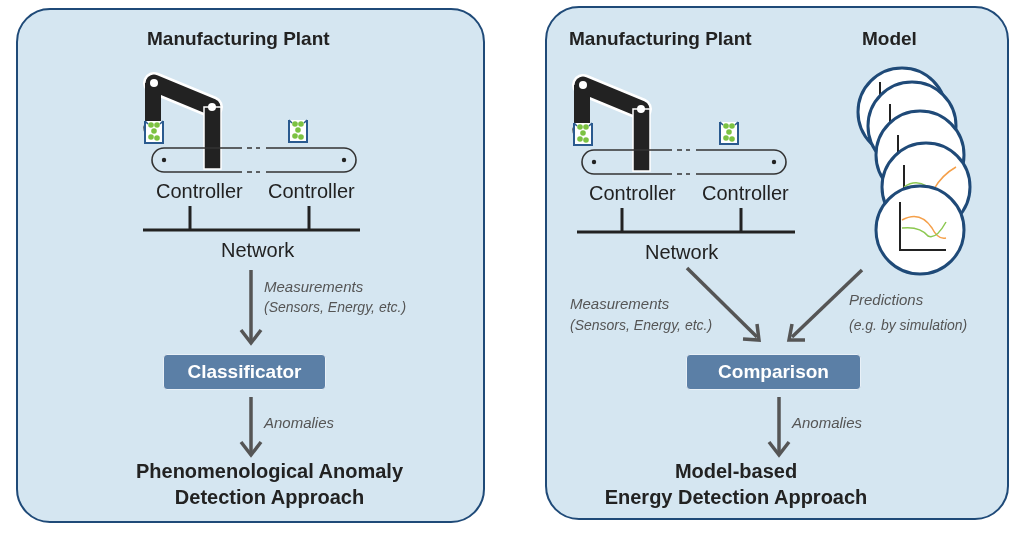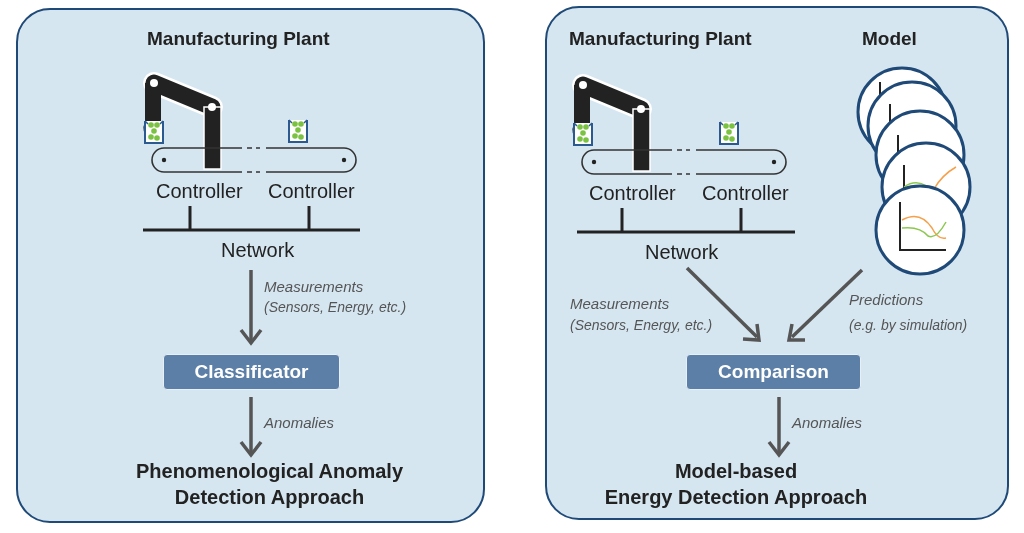--- a/index.html
+++ b/index.html
@@ -24,21 +24,21 @@
 </head>
 <body>
 
 <div class="panel" id="panel-left"></div>
 <div class="title" style="left:147px;top:28px;">Manufacturing Plant</div>
 <div class="label" style="left:156px;top:180px;">Controller</div>
 <div class="label" style="left:268px;top:180px;">Controller</div>
 <div class="label" style="left:221px;top:239px;">Network</div>
 <div class="italic main" style="left:264px;top:278px;">Measurements</div>
 <div class="italic sub" style="left:264px;top:299px;">(Sensors, Energy, etc.)</div>
-<div class="box" style="left:163px;top:354px;width:177px;">Classificator</div>
+<div class="box" style="left:163px;top:354px;width:163px;">Classificator</div>
 <div class="italic main" style="left:264px;top:414px;">Anomalies</div>
 <div class="approach" style="left:16px;top:458px;width:507px;">
   <div>Phenomenological Anomaly</div>
   <div>Detection Approach</div>
 </div>
 
 <div class="panel" id="panel-right"></div>
 <div class="title" style="left:569px;top:28px;">Manufacturing Plant</div>
 <div class="title" style="left:862px;top:28px;">Model</div>
 <div class="label" style="left:589px;top:182px;">Controller</div>

